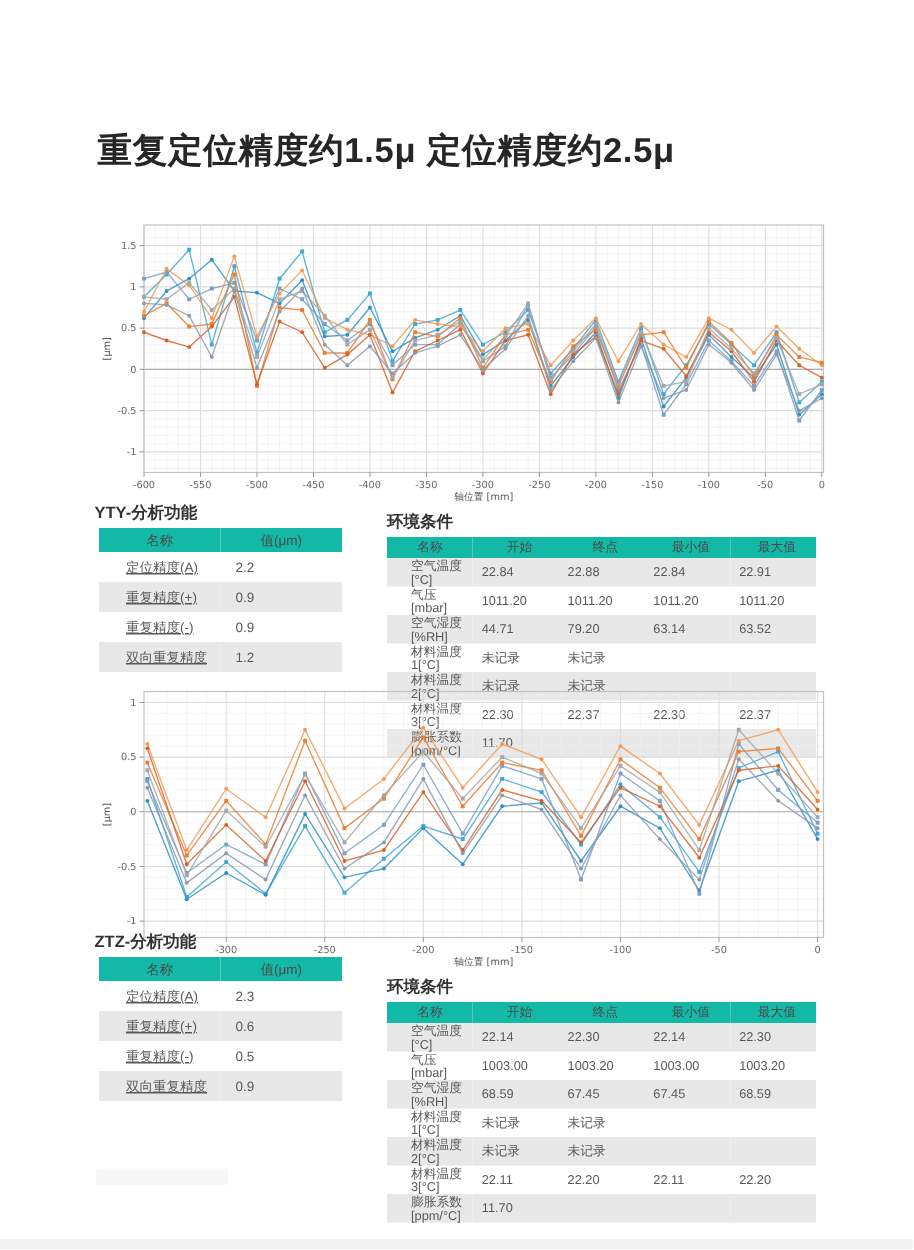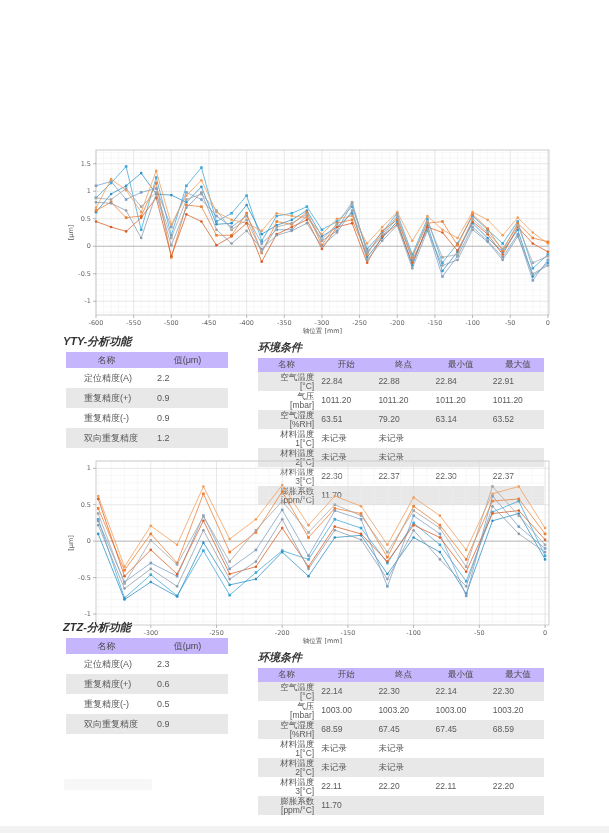--- a/index.html
+++ b/index.html
@@ -7,46 +7,47 @@
         font-family:"Liberation Sans","DejaVu Sans",sans-serif;}
   .title{position:absolute;left:65px;top:70px;font-size:23px;font-weight:bold;color:#262626;
          letter-spacing:0.5px;white-space:nowrap;}
   svg.chart{position:absolute;left:60px;overflow:visible;}
   #chart-yty{top:140px;}
   #chart-ztz{top:452px;}
   svg text{font-family:"DejaVu Sans","Liberation Sans",sans-serif;}
   .tick{font-size:6.5px;fill:#666;}
   .axis-title{font-size:6.5px;fill:#555;}
   .block{position:absolute;}
-  .sec-title{font-size:11px;font-weight:bold;color:#333;margin:0 0 3px 0;white-space:nowrap;font-style:italic;}
+  .sec-title{font-size:11px;font-weight:bold;color:#333;margin:0 0 3px 0;white-space:nowrap;}
   table{border-collapse:collapse;table-layout:fixed;}
-  thead th{background:#c4b5fd;color:#4a4a4a;font-weight:normal;}
+  thead th{background:#14b8a6;color:#4a4a4a;font-weight:normal;}
   td{color:#595959;}
   .an-table{width:162px;margin-left:3px;font-size:9px;}
   .an-table th{height:14px;text-align:center;font-size:9px;}
   .an-table td{height:18px;}
-  .an-table td:first-child{padding-left:18px;text-align:left;}
+  .an-table td:first-child{padding-left:18px;text-align:left;text-decoration:underline;}
   .an-table td:last-child{padding-left:10px;text-align:left;}
   .env-table{width:286px;font-size:8.5px;}
   .env-table th{height:11px;font-size:8.5px;}
   .env-table td{height:11.4px;line-height:1;}
   .env-table th:first-child{text-align:center;}
   .env-table th:not(:first-child){text-align:center;padding-left:6px;}
-  .env-table td:first-child{padding-left:16px;text-align:right;}
+  .env-table td:first-child{padding-left:16px;text-align:left;}
   .env-table td:not(:first-child){padding-left:6px;text-align:left;}
   .stripe-even tbody tr:nth-child(even){background:#e8e8e8;}
   .stripe-odd tbody tr:nth-child(odd){background:#e8e8e8;}
   .watermark{position:absolute;left:64px;top:779px;width:88px;height:11px;background:#f7f7f7;border-radius:2px;}
   .bottom-strip{position:absolute;left:0;top:826px;width:609px;height:7px;background:#f2f2f2;}
 </style>
 </head>
 <body>
 
 <div class="page">
 
+  <h1 class="title">重复定位精度约1.5μ 定位精度约2.5μ</h1>
 
   <svg id="chart-yty" class="chart" width="504" height="202">
       <line x1="36" y1="10" x2="36" y2="175" stroke="#dcdcdc" stroke-width="0.7"></line>
       <line x1="43.53117206982544" y1="10" x2="43.53117206982544" y2="175" stroke="#efefef" stroke-width="0.45"></line>
       <line x1="51.062344139650875" y1="10" x2="51.062344139650875" y2="175" stroke="#efefef" stroke-width="0.45"></line>
       <line x1="58.593516209476306" y1="10" x2="58.593516209476306" y2="175" stroke="#efefef" stroke-width="0.45"></line>
       <line x1="66.12468827930175" y1="10" x2="66.12468827930175" y2="175" stroke="#efefef" stroke-width="0.45"></line>
       <line x1="73.65586034912718" y1="10" x2="73.65586034912718" y2="175" stroke="#dcdcdc" stroke-width="0.7"></line>
       <line x1="81.18703241895261" y1="10" x2="81.18703241895261" y2="175" stroke="#efefef" stroke-width="0.45"></line>
       <line x1="88.71820448877806" y1="10" x2="88.71820448877806" y2="175" stroke="#efefef" stroke-width="0.45"></line>
@@ -485,21 +486,21 @@
           </tr>
           <tr>
             <td>气压[mbar]</td>
             <td>1011.20</td>
             <td>1011.20</td>
             <td>1011.20</td>
             <td>1011.20</td>
           </tr>
           <tr>
             <td>空气湿度[%RH]</td>
-            <td>63.51</td>
+            <td>44.71</td>
             <td>79.20</td>
             <td>63.14</td>
             <td>63.52</td>
           </tr>
           <tr>
             <td>材料温度1[°C]</td>
             <td>未记录</td>
             <td>未记录</td>
             <td></td>
             <td></td>

